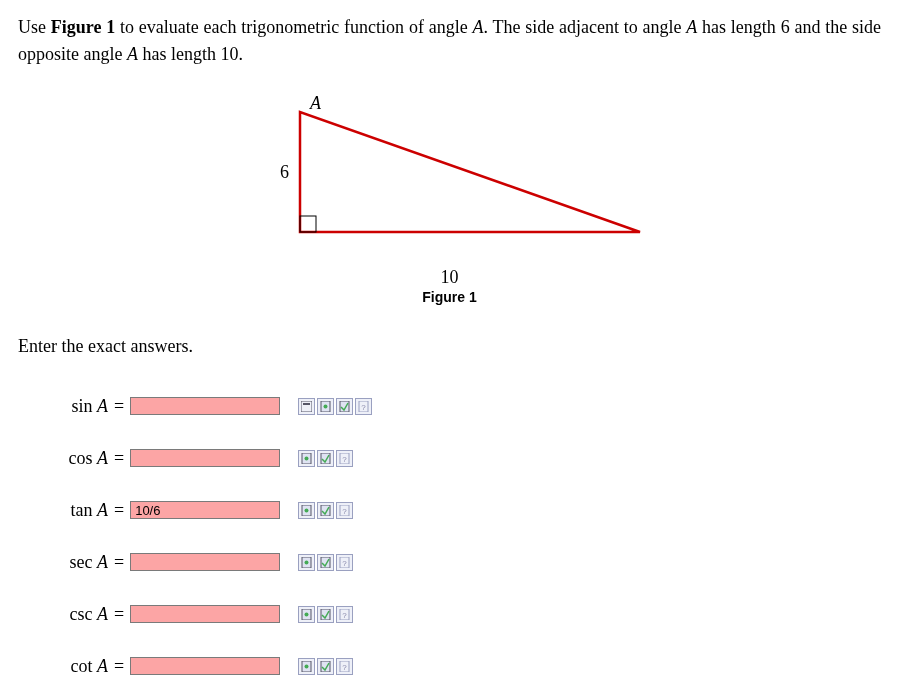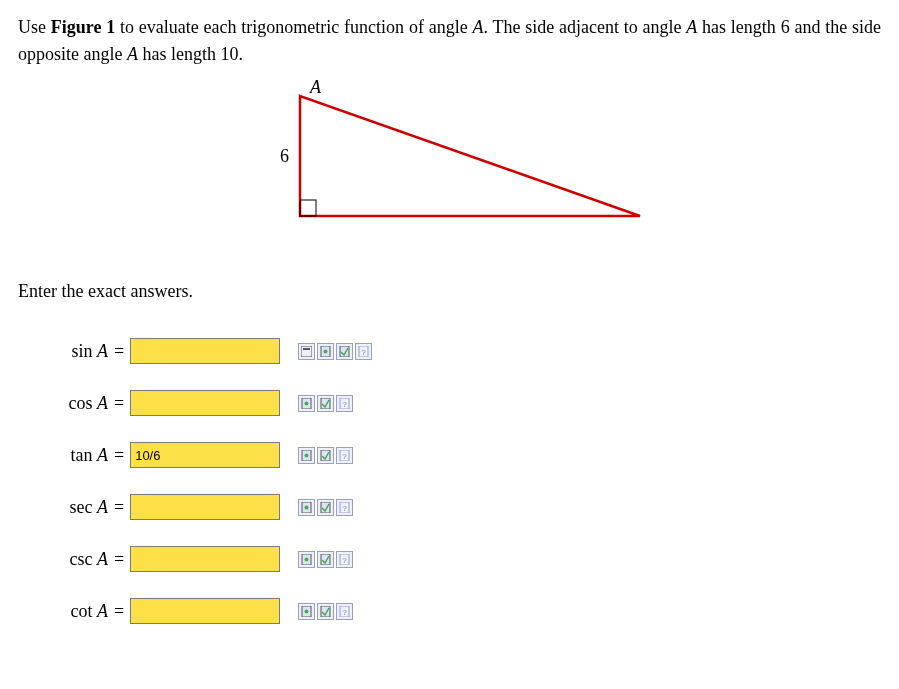--- a/index.html
+++ b/index.html
@@ -8,21 +8,21 @@
       color: #000;
       padding: 14px 18px;
       margin: 0;
       background: #fff;
       width: 899px;
       box-sizing: border-box;
     }
     .instructions {
       line-height: 1.5;
       text-align: justify;
-      margin-bottom: 8px;
+      margin-bottom: 24px;
     }
     .figure-wrap {
       text-align: center;
       margin: 8px 0 30px 0;
     }
     .figure-caption {
       display: block;
       font-size: 16px;
     }
     .figure-caption .ten {
@@ -53,26 +53,26 @@
       font-style: normal;
     }
     .label .var {
       font-style: italic;
     }
     .eq {
       padding: 0 6px 0 0;
     }
     .answer-input {
       width: 150px;
-      height: 26px;
+      height: 18px;
       font-family: Arial, Helvetica, sans-serif;
       font-size: 13px;
       padding: 1px 4px;
       border: 1px solid #7a7a7a;
-      background: #fde047;
+      background: #fca5a5;
       box-sizing: border-box;
     }
     .icons {
       display: inline-flex;
       gap: 2px;
       margin-left: 18px;
     }
     .icon {
       width: 17px;
       height: 17px;
@@ -98,20 +98,24 @@
 <div class="figure-wrap">
   <svg width="420" height="170" viewBox="0 0 420 170">
 
     <polygon points="60,20 60,140 400,140" fill="none" stroke="#cc0000" stroke-width="2.5"></polygon>
 
     <rect x="60" y="124" width="16" height="16" fill="none" stroke="#000" stroke-width="1"></rect>
 
     <text x="70" y="17" font-family="Times New Roman" font-style="italic" font-size="18" fill="#000">A</text>
     <text x="40" y="86" font-family="Times New Roman" font-size="18" fill="#000">6</text>
   </svg>
+  <div class="figure-caption">
+    <span class="ten">10</span><br>
+    <span class="fig">Figure 1</span>
+  </div>
 </div>
 
 <div class="enter-exact">Enter the exact answers.</div>
 
 <div id="rows-container">
     <div class="answer-row">
       <span class="label"><span class="func">sin</span> <span class="var"> A</span></span>
       <span class="eq">=</span>
       <input type="text" class="answer-input" value="" style="">
       <span class="icons">

